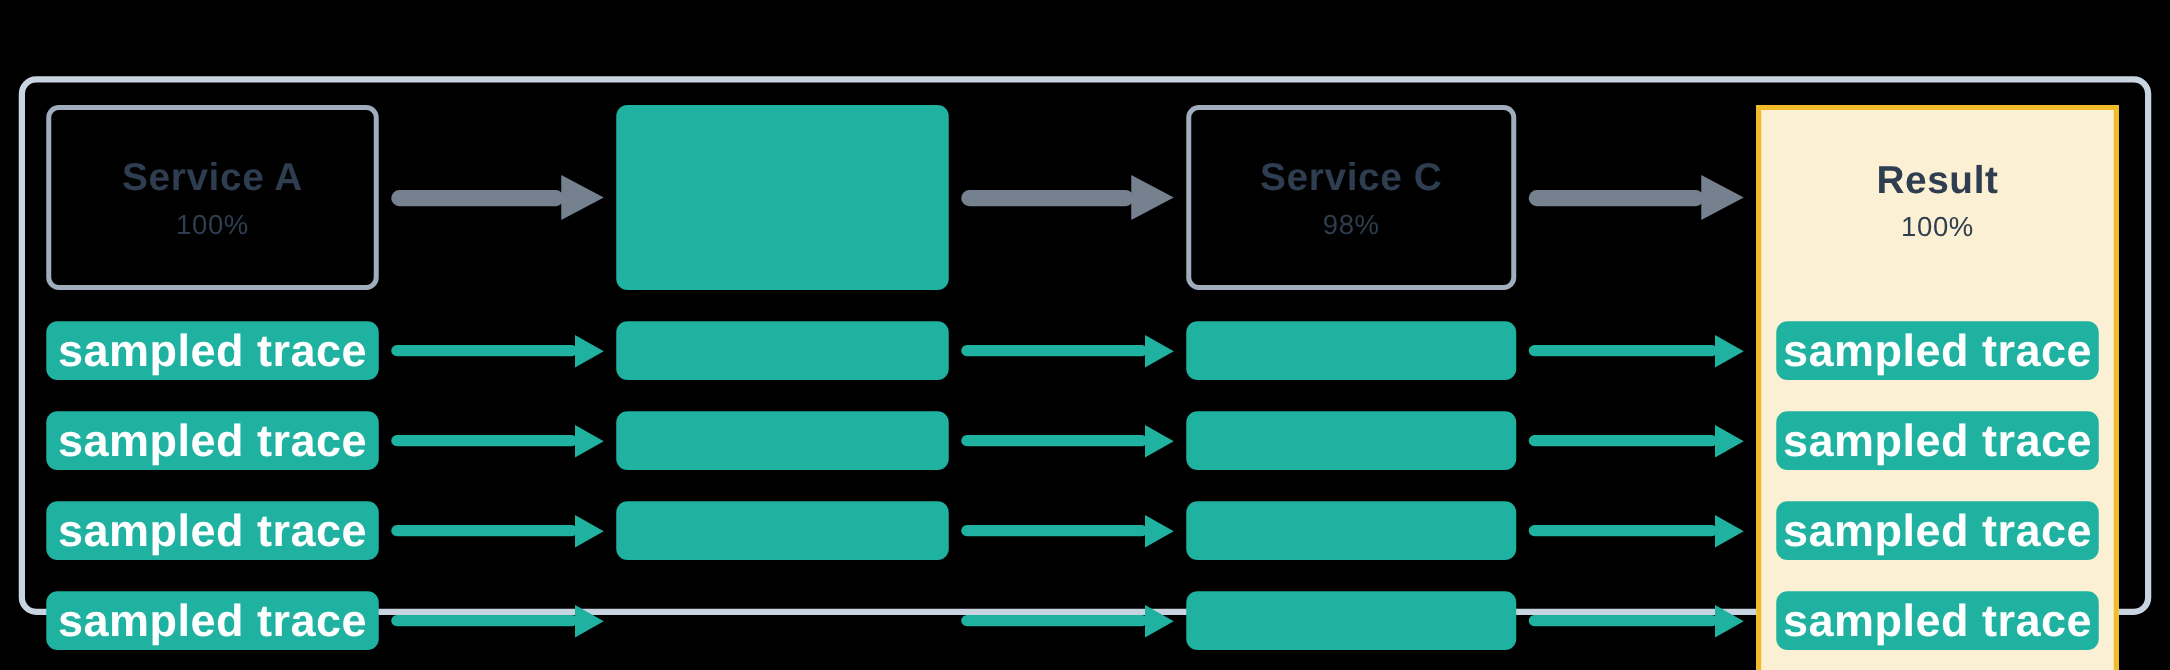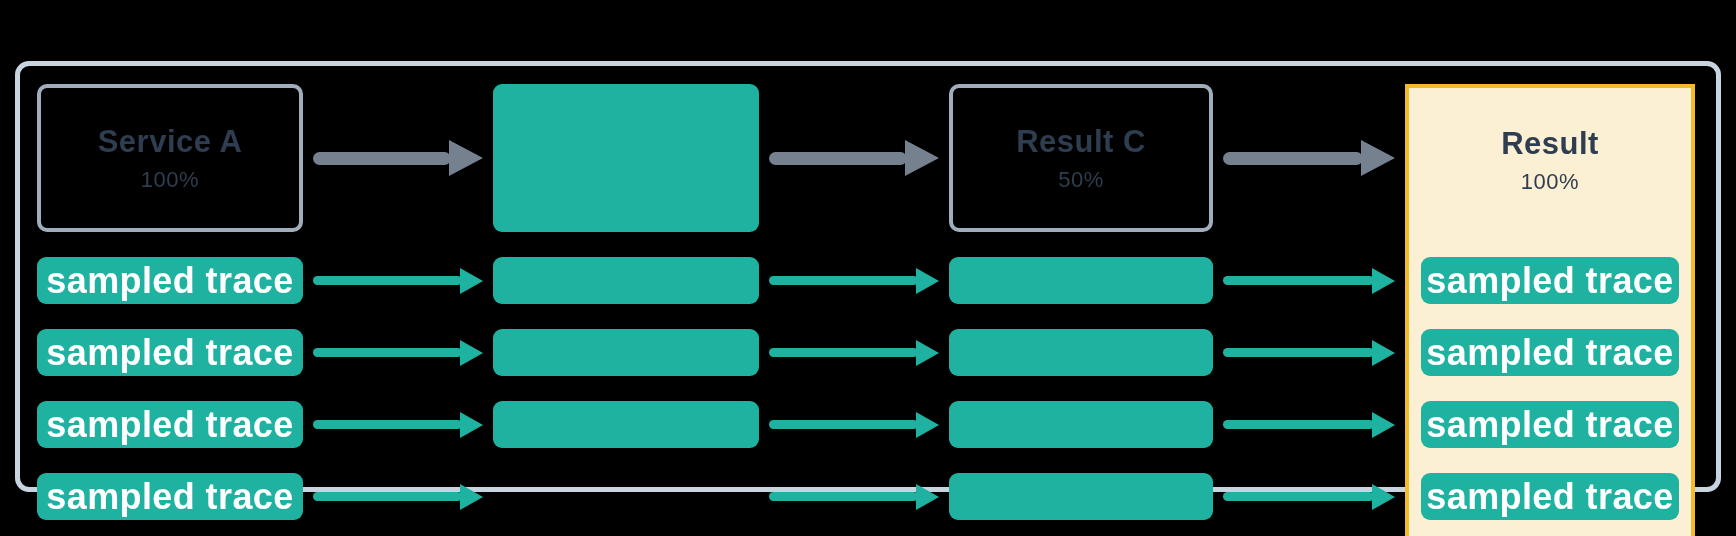--- a/index.html
+++ b/index.html
@@ -128,22 +128,22 @@
       <div class="arrow-cell">
         <div class="arrow teal">
           <div class="shaft"></div>
           <div class="head"></div>
         </div>
       </div>
     </div>
 
     <div class="col">
       <div class="service-box">
-        <div class="service-title">Result C</div>
-        <div class="service-rate">50%</div>
+        <div class="service-title">Service C</div>
+        <div class="service-rate">98%</div>
       </div>
       <div class="trace"></div>
       <div class="trace"></div>
       <div class="trace"></div>
       <div class="trace"></div>
     </div>
 
     <div class="col">
       <div class="arrow-cell">
         <div class="arrow gray">

